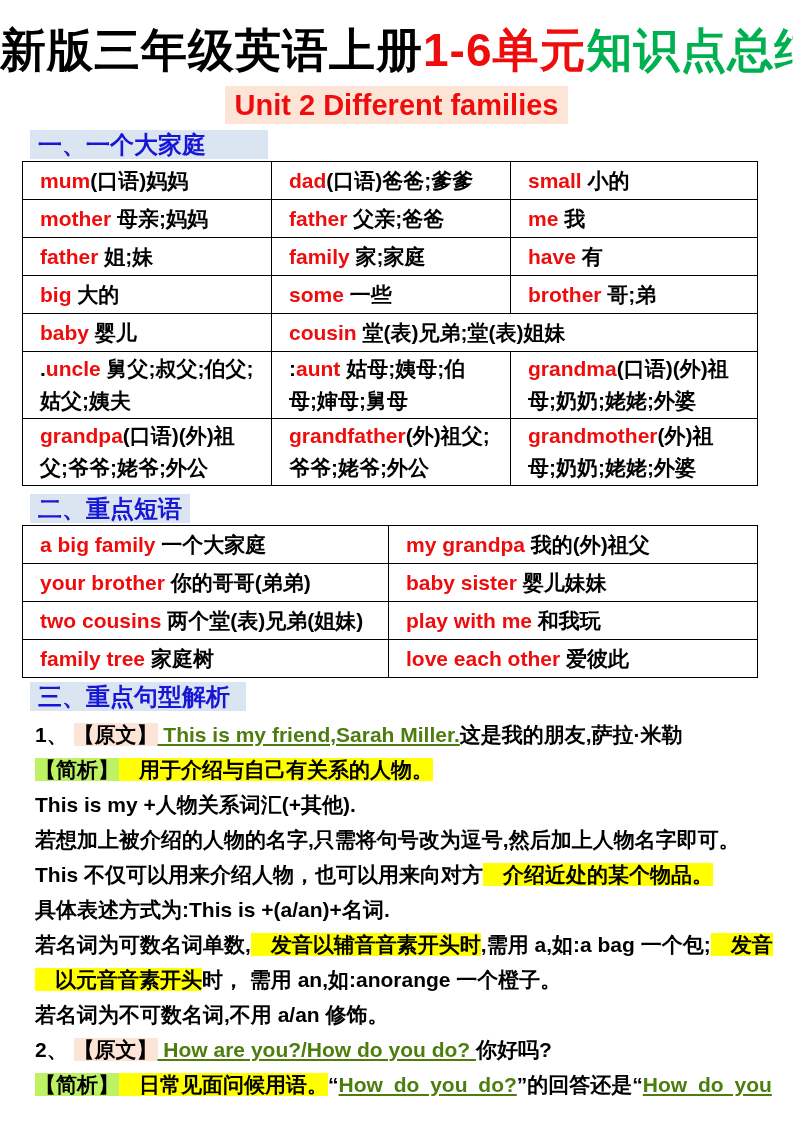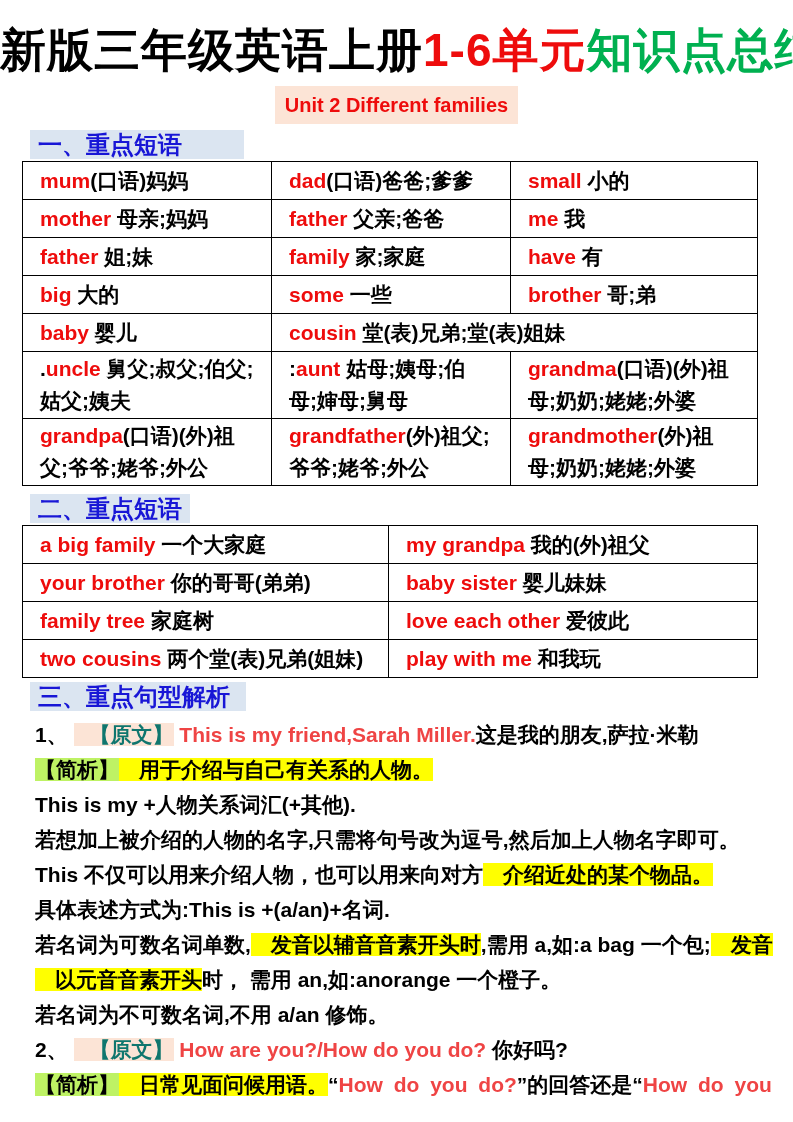--- a/index.html
+++ b/index.html
@@ -12,21 +12,21 @@
   .page-title{
     margin-top:26px;text-align:center;font-size:46px;letter-spacing:1px;line-height:48px;
     white-space:nowrap;
   }
   .t-red{color:#ee0c0c;}
   .t-green{color:#00b050;}
   
   .subtitle-wrap{text-align:center;margin-top:12px;}
   .unit-subtitle{
     display:inline-block;background:#fce4d6;color:#ee0c0c;
-    font-size:20px;line-height:34px;padding:2px 10px;
+    font-size:29px;line-height:34px;padding:2px 10px;
   }
   
   .sec-head{
     display:inline-block;margin-left:30px;background:#dbe5f1;color:#1816d6;
     font-size:24px;line-height:27px;padding:1px 8px;white-space:nowrap;
   }
   .sec-head.w1{padding-right:62px;margin-top:6px;}
   .sec-head.w2{margin-top:8px;}
   .sec-head.w3{padding-right:16px;margin-top:4px;}
   
@@ -40,38 +40,38 @@
   }
   .en{color:#ee0c0c;}
   .zh{color:#000;}
   .pre{color:#000;}
   
   .sentences{margin-left:35px;margin-top:6px;margin-right:2px;}
   .sentence-line{
     font-size:21px;line-height:35px;height:35px;white-space:nowrap;overflow:hidden;
   }
   .sentence-line:last-child{word-spacing:5px;}
-  .seg-red{color:#ef4444;}
-  .seg-tag-orig{background:#fce4d6;color:#0f766e;padding-left:16px;}
+  .seg-red{color:#4d7c0f;text-decoration:underline;}
+  .seg-tag-orig{background:#fce4d6;color:#000000;}
   .seg-tag-brief{background:#bef264;color:#000;}
   .seg-hl{background:#ffff00;color:#000;padding-left:20px;}
 </style>
 </head>
 <body>
 
 <div class="page-title">
   <span>新版三年级英语上册</span><span class="t-red">1-6单元</span><span class="t-green">知识点总结</span>
 </div>
 
 <div class="subtitle-wrap">
   <span class="unit-subtitle">Unit 2 Different families</span>
 </div>
 
 <div>
-  <span class="sec-head w1">一、重点短语</span>
+  <span class="sec-head w1">一、一个大家庭</span>
 </div>
 <table class="vocab">
   <colgroup>
       <col style="width:249px">
       <col style="width:239px">
       <col style="width:247px">
     </colgroup>
   <tbody id="word-table-body">
       <tr>
         <td><span class="en">mum</span><span class="zh">(口语)妈妈</span></td>
@@ -121,26 +121,26 @@
   <tbody id="phrase-table-body">
       <tr>
         <td><span class="en">a big family</span><span class="zh"> 一个大家庭</span></td>
         <td><span class="en">my grandpa</span><span class="zh"> 我的(外)祖父</span></td>
       </tr>
       <tr>
         <td><span class="en">your brother</span><span class="zh"> 你的哥哥(弟弟)</span></td>
         <td><span class="en">baby sister</span><span class="zh"> 婴儿妹妹</span></td>
       </tr>
       <tr>
+        <td><span class="en">two cousins</span><span class="zh"> 两个堂(表)兄弟(姐妹)</span></td>
+        <td><span class="en">play with me</span><span class="zh"> 和我玩</span></td>
+      </tr>
+      <tr>
         <td><span class="en">family tree</span><span class="zh"> 家庭树</span></td>
         <td><span class="en">love each other</span><span class="zh"> 爱彼此</span></td>
-      </tr>
-      <tr>
-        <td><span class="en">two cousins</span><span class="zh"> 两个堂(表)兄弟(姐妹)</span></td>
-        <td><span class="en">play with me</span><span class="zh"> 和我玩</span></td>
       </tr>
     </tbody>
 </table>
 
 <div>
   <span class="sec-head w3">三、重点句型解析</span>
 </div>
 <div class="sentences" id="sentence-container">
     <div class="sentence-line"><span>1、 </span><span class="seg-tag-orig">【原文】</span><span class="seg-red"> This is my friend,Sarah Miller.</span><span>这是我的朋友,萨拉·米勒</span></div>
     <div class="sentence-line"><span class="seg-tag-brief">【简析】</span><span class="seg-hl">用于介绍与自己有关系的人物。</span></div>

